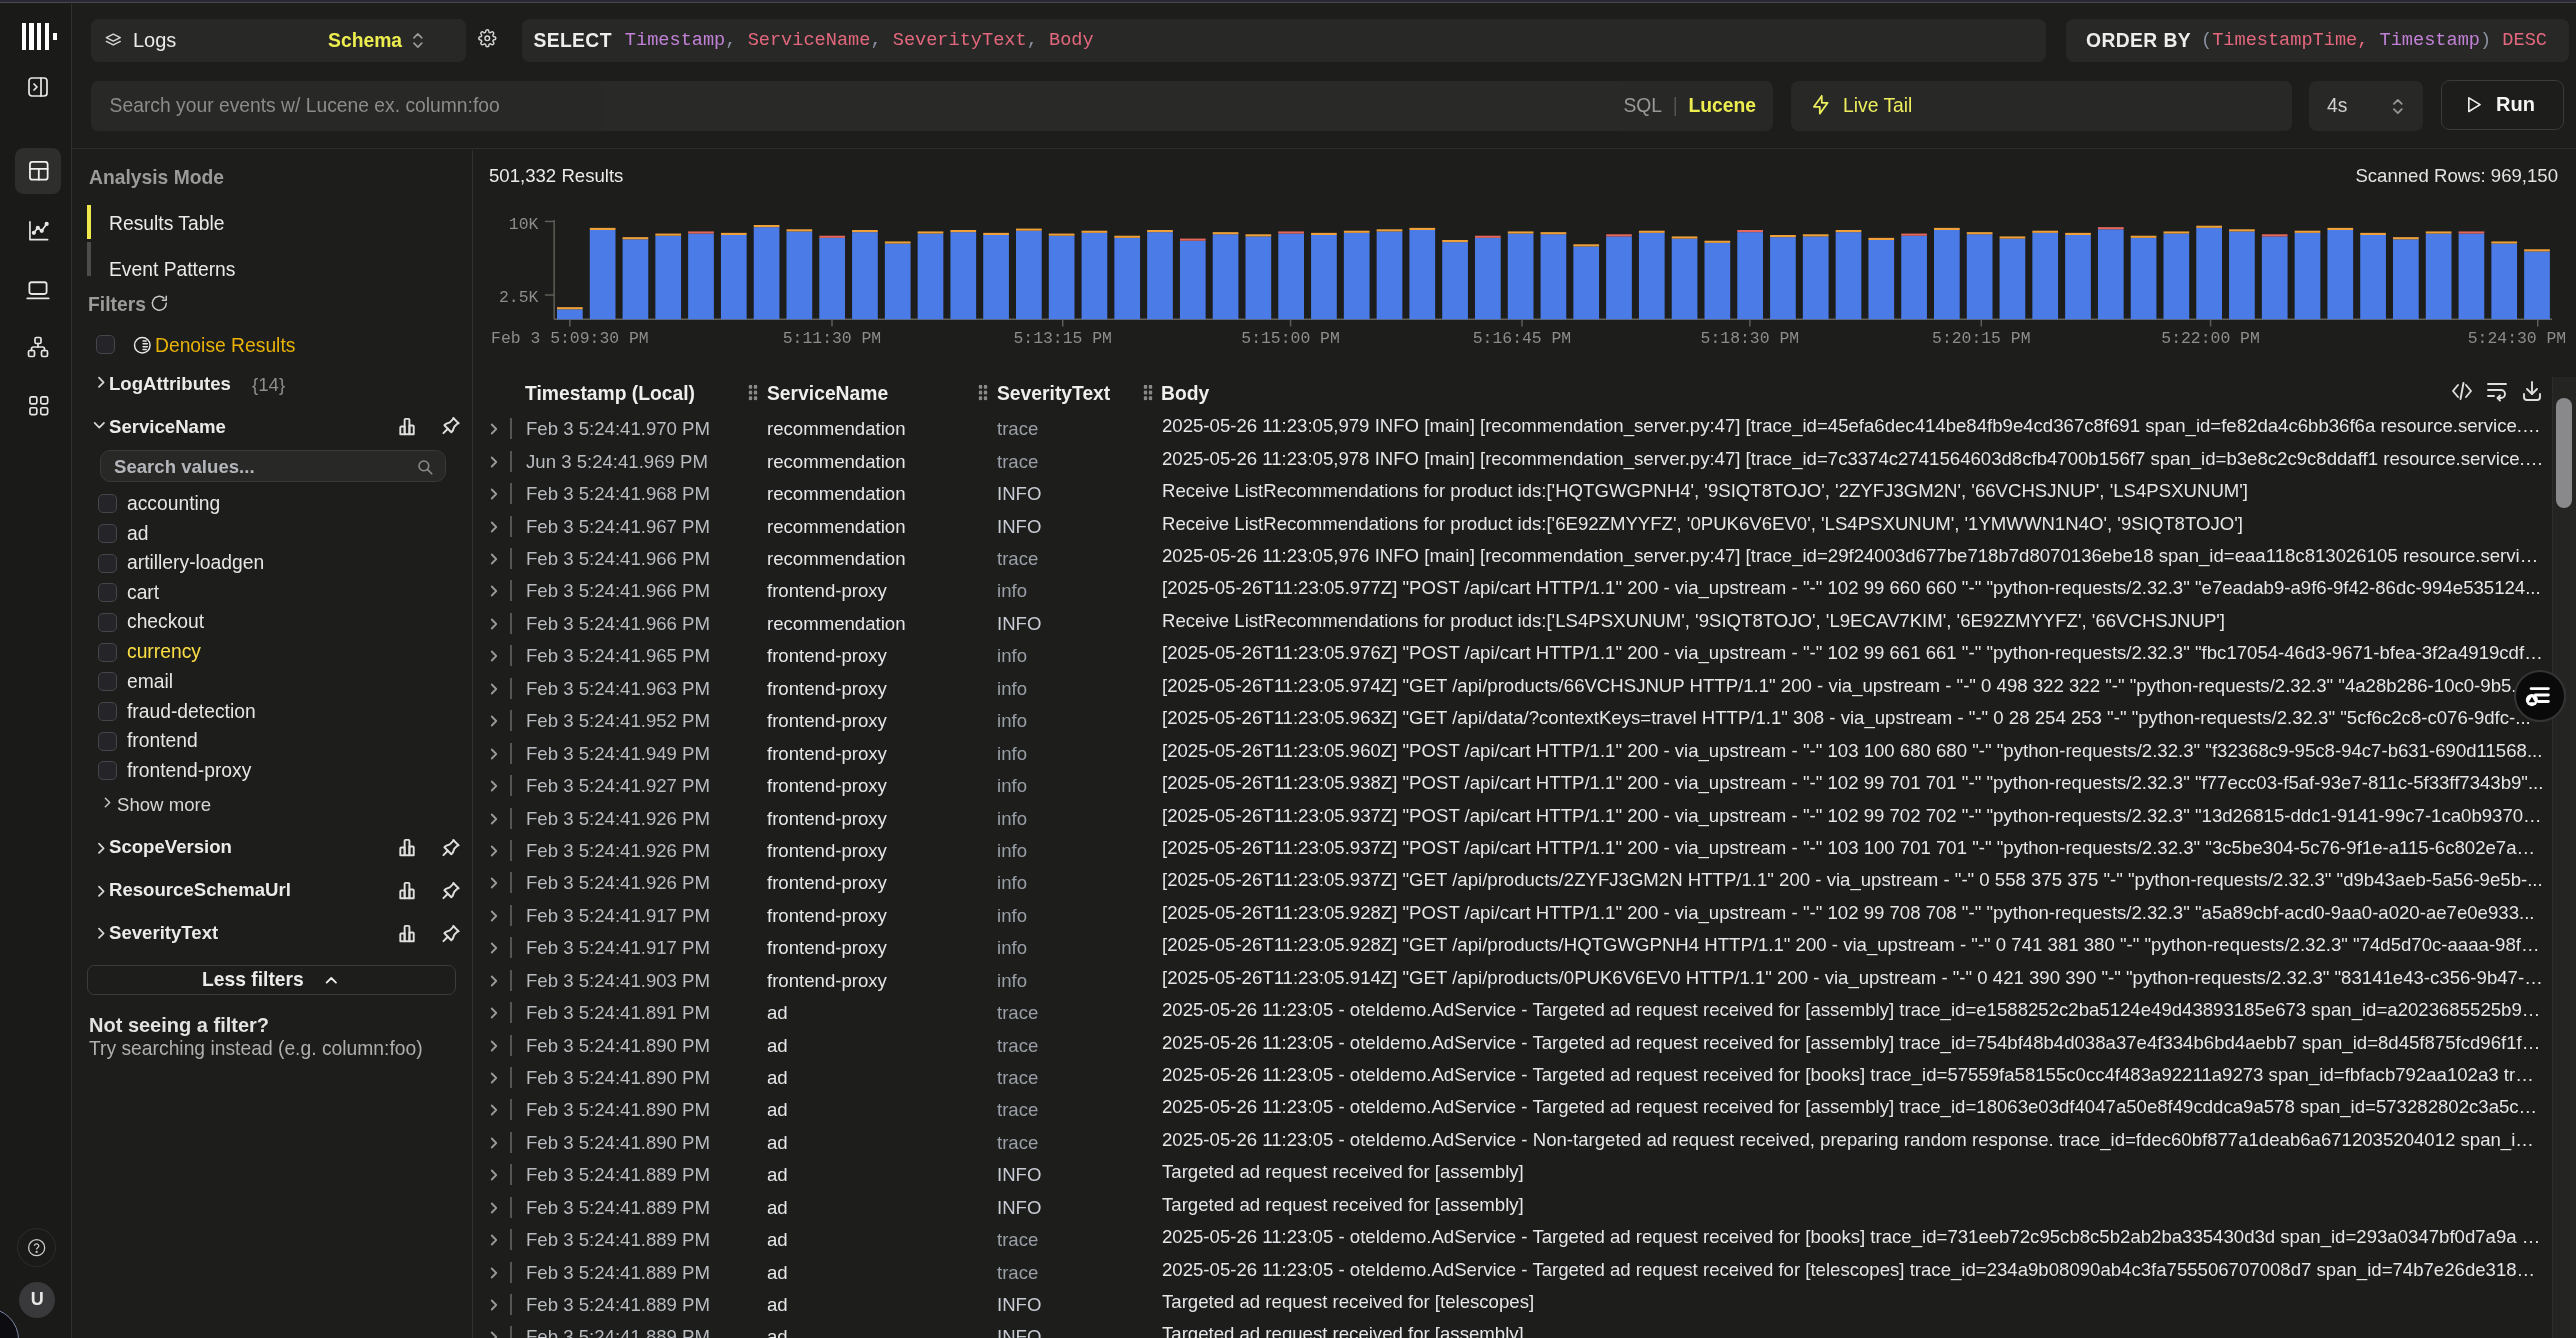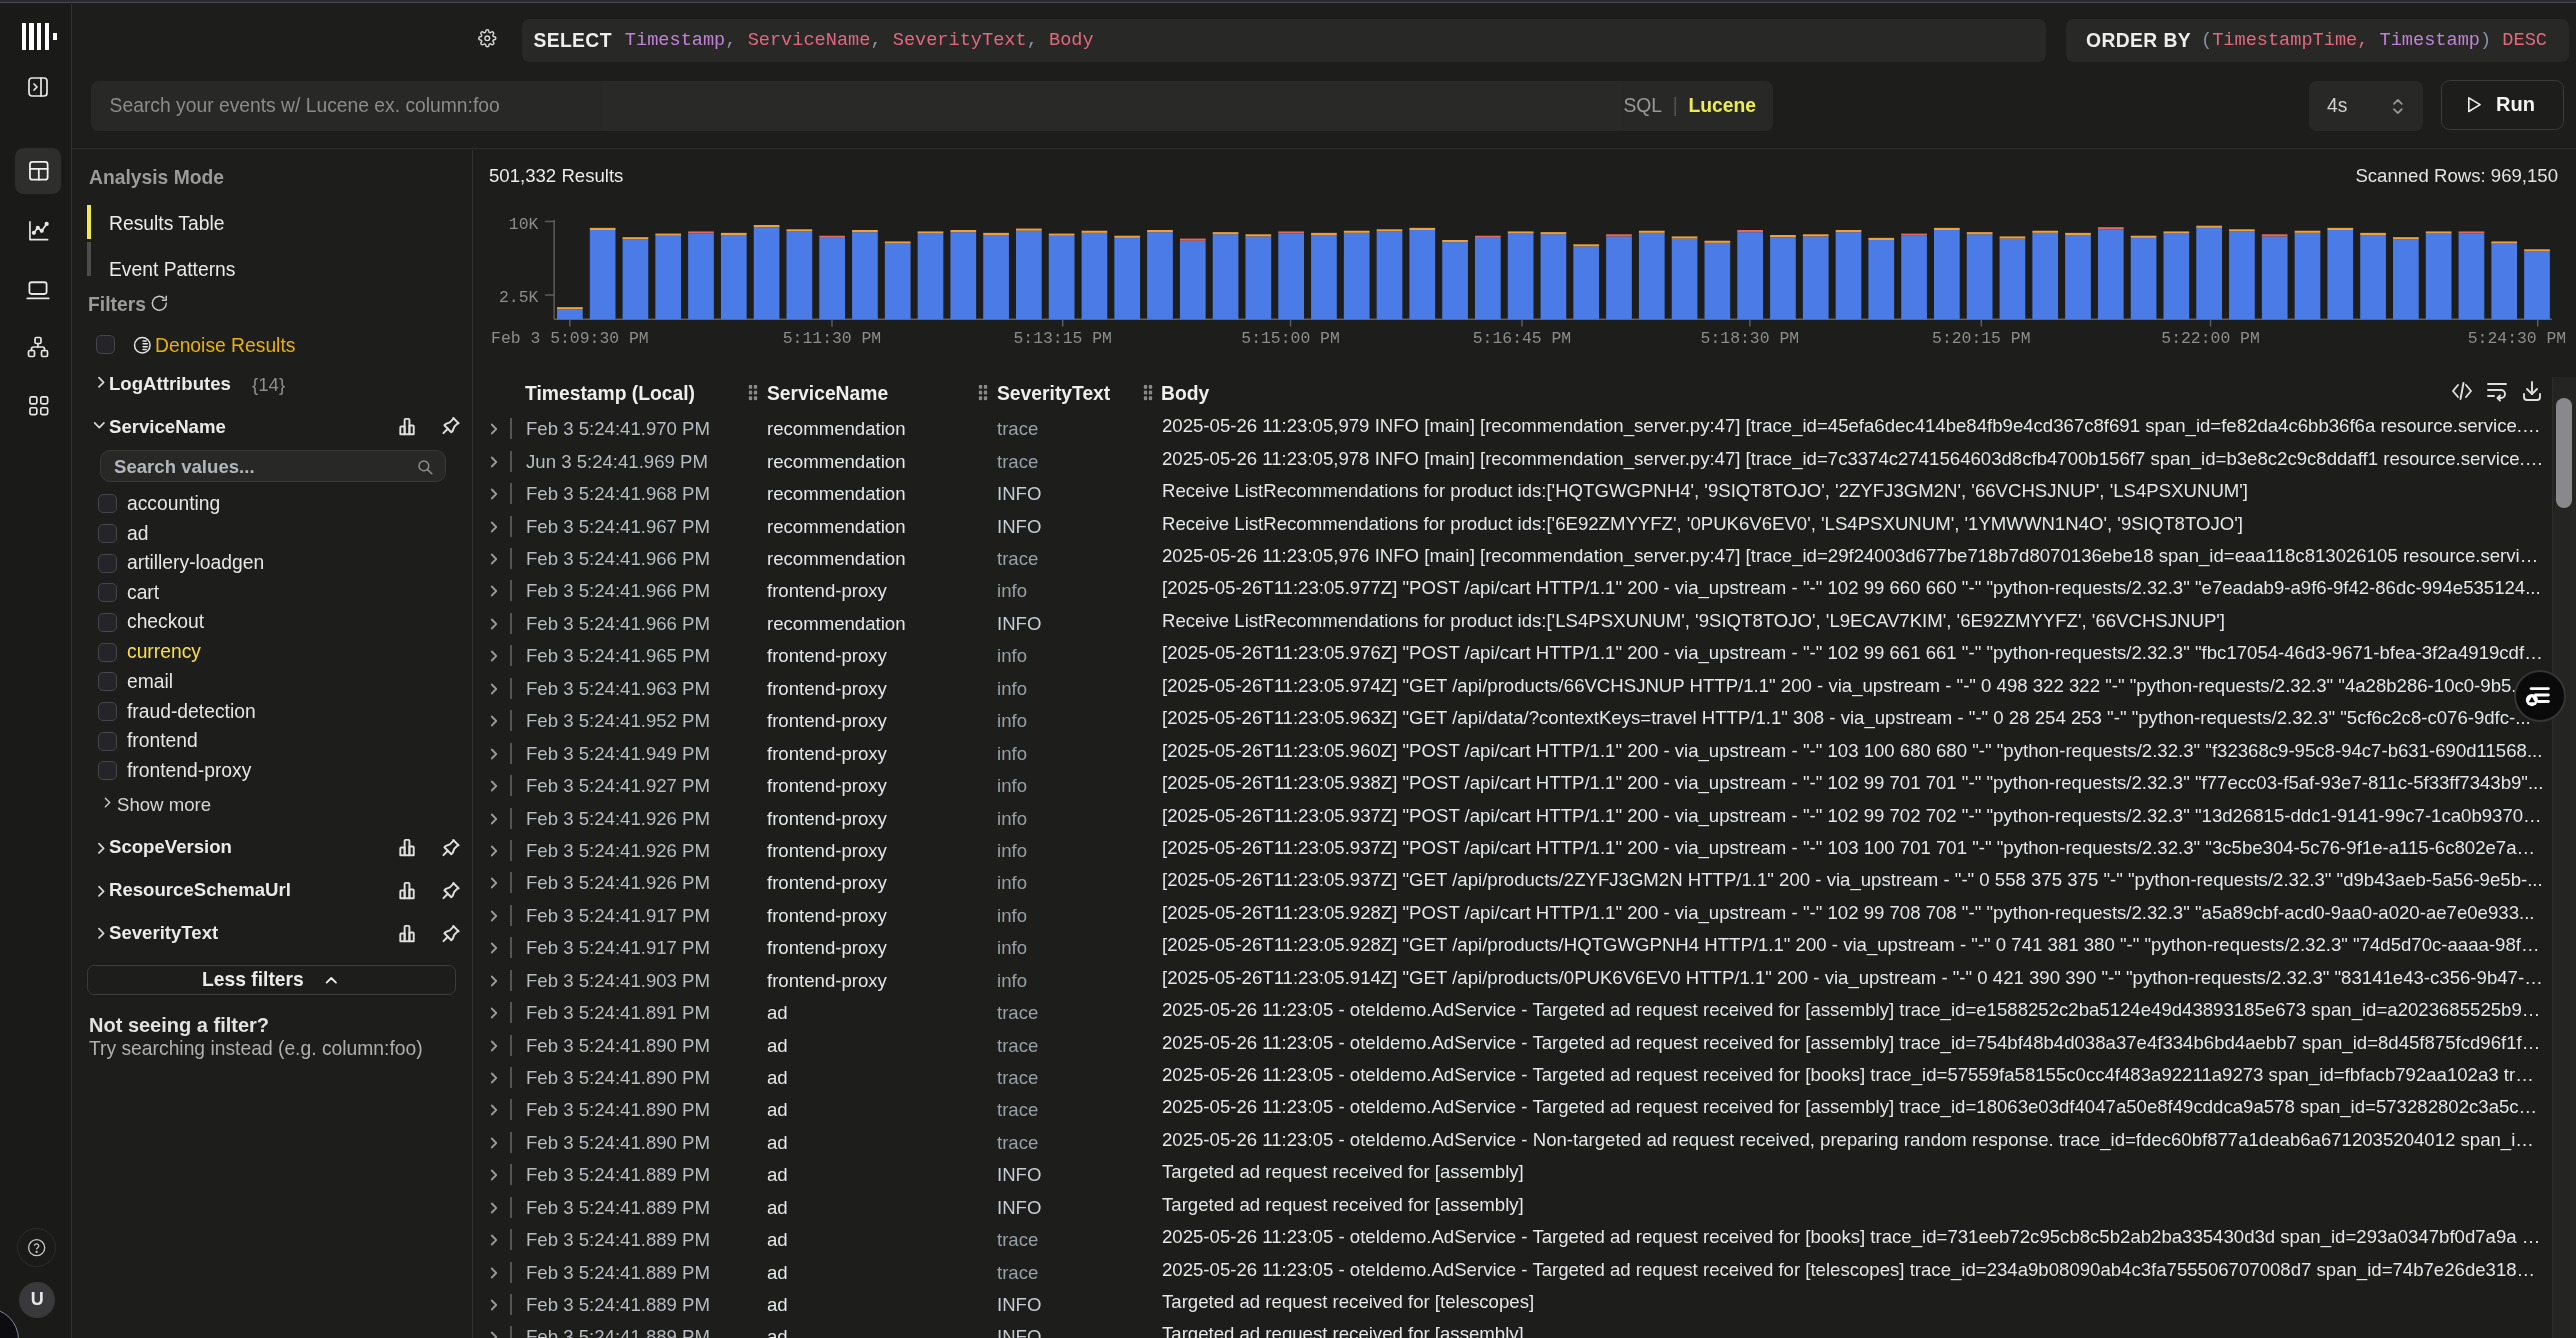--- a/index.html
+++ b/index.html
@@ -81,20 +81,32 @@
         <circle cx="12" cy="17.3" r="0.6" fill="#cececc"></circle>
     </svg>
 
     <div class="abs" style="left:-43px;top:1304px;width:62px;height:86px;border-radius:0 31.5px 0 0;border:1.4px solid #7d87a8;background:#0e0e12;"></div>
 
     <div class="abs" style="left:19.3px;top:1278px;width:36px;height:36px;border-radius:50%;background:#3a3a3d;color:#e8e8e6;font-size:18px;font-weight:bold;display:flex;align-items:center;justify-content:center;">U</div>
   </div>
 
   <div class="abs" id="header" style="left:72px;top:3.6px;width:2504px;height:145px;border-bottom:1.4px solid #2e2e2c;"></div>
 
+  <div class="pill" style="left:91px;top:19.3px;width:375px;height:43px;">
+    <svg class="abs" style="left:13px;top:12px;" width="18.6" height="18.6" viewBox="0 0 24 24" fill="none" stroke="#d6d6d4" stroke-width="1.9" stroke-linecap="round" stroke-linejoin="round">
+      <path d="M12 4l9 4.5-9 4.5-9-4.5z"></path>
+        <path d="M3 13.5l9 4.5 9-4.5"></path>
+    </svg>
+    <div class="abs" style="left:42px;top:0;height:43px;display:flex;align-items:center;font-size:20px;color:#ececea;">Logs</div>
+    <div class="abs" style="right:64px;top:0;height:43px;display:flex;align-items:center;font-size:19.3px;font-weight:bold;color:#efef52;">Schema</div>
+    <svg class="abs" style="right:40px;top:13px;" width="15.7" height="17" viewBox="0 0 24 26" fill="none" stroke="#9a9a98" stroke-width="2.6" stroke-linecap="round" stroke-linejoin="round">
+      <path d="M6 9l6-6 6 6"></path>
+        <path d="M6 17l6 6 6-6"></path>
+    </svg>
+  </div>
 
   <svg class="abs" style="left:478px;top:29px;" width="18.6" height="18.6" viewBox="0 0 24 24" fill="none" stroke="#d6d6d4" stroke-width="1.9" stroke-linecap="round" stroke-linejoin="round">
     <circle cx="12" cy="12" r="3"></circle>
     <path d="M19.4 15a1.65 1.65 0 0 0 .33 1.82l.06.06a2 2 0 1 1-2.83 2.83l-.06-.06a1.65 1.65 0 0 0-1.82-.33 1.65 1.65 0 0 0-1 1.51V21a2 2 0 1 1-4 0v-.09A1.65 1.65 0 0 0 9 19.4a1.65 1.65 0 0 0-1.82.33l-.06.06a2 2 0 1 1-2.83-2.83l.06-.06a1.65 1.65 0 0 0 .33-1.82 1.65 1.65 0 0 0-1.51-1H3a2 2 0 1 1 0-4h.09A1.65 1.65 0 0 0 4.6 9a1.65 1.65 0 0 0-.33-1.82l-.06-.06a2 2 0 1 1 2.83-2.83l.06.06a1.65 1.65 0 0 0 1.82.33H9a1.65 1.65 0 0 0 1-1.51V3a2 2 0 1 1 4 0v.09a1.65 1.65 0 0 0 1 1.51 1.65 1.65 0 0 0 1.82-.33l.06-.06a2 2 0 1 1 2.83 2.83l-.06.06a1.65 1.65 0 0 0-.33 1.82V9a1.65 1.65 0 0 0 1.51 1H21a2 2 0 1 1 0 4h-.09a1.65 1.65 0 0 0-1.51 1z"></path>
   </svg>
 
   <div class="pill" style="left:522px;top:19.3px;width:1524px;height:43px;display:flex;align-items:center;">
     <span style="margin-left:11.4px;font-size:19.3px;font-weight:bold;color:#f0f0ee;letter-spacing:0.4px;">SELECT</span>
     <span class="mono" style="margin-left:13px;font-size:18.6px;color:#c383d9;white-space:nowrap;">Timestamp<span style="color:#8b93a3;">,</span> <span style="color:#e5697f;">ServiceName</span><span style="color:#8b93a3;">,</span> <span style="color:#e5697f;">SeverityText</span><span style="color:#8b93a3;">,</span> <span style="color:#e5697f;">Body</span></span>
   </div>
@@ -102,20 +114,26 @@
   <div class="pill" style="left:2066px;top:19.3px;width:503px;height:43px;display:flex;align-items:center;">
     <span style="margin-left:20px;font-size:19.3px;font-weight:bold;color:#f0f0ee;letter-spacing:0.4px;">ORDER BY</span>
     <span class="mono" style="margin-left:10px;font-size:18.6px;color:#8b93a3;white-space:nowrap;">(<span style="color:#e5697f;">TimestampTime,</span> <span style="color:#c383d9;">Timestamp</span>) <span style="color:#e5697f;">DESC</span></span>
   </div>
 
   <div class="pill" style="left:91px;top:81px;width:1682px;height:50px;display:flex;align-items:center;">
     <span style="margin-left:18.6px;font-size:19.3px;color:#8d8d8b;">Search your events w/ Lucene ex. column:foo</span>
     <span style="position:absolute;right:17px;font-size:19.3px;color:#9a9a98;">SQL&nbsp;&nbsp;<span style="color:#55555a;">|</span>&nbsp;&nbsp;<span style="color:#efef52;font-weight:bold;">Lucene</span></span>
   </div>
 
+  <div class="pill" style="left:1791px;top:81px;width:501px;height:50px;display:flex;align-items:center;">
+    <svg class="abs" style="left:18px;top:12px;" width="23.6" height="23.6" viewBox="0 0 24 24" fill="none" stroke="#eff060" stroke-width="1.8" stroke-linecap="round" stroke-linejoin="round">
+      <path d="M13 3v7h6l-8 11v-7H5l8-11"></path>
+    </svg>
+    <span style="margin-left:52px;font-size:19.3px;color:#eff060;">Live Tail</span>
+  </div>
 
   <div class="pill" style="left:2309px;top:81px;width:114px;height:50px;display:flex;align-items:center;">
     <span style="margin-left:18px;font-size:19.3px;color:#d2d2d0;">4s</span>
     <svg class="abs" style="right:17px;top:16.5px;" width="15.7" height="17" viewBox="0 0 24 26" fill="none" stroke="#9a9a98" stroke-width="2.6" stroke-linecap="round" stroke-linejoin="round">
       <path d="M6 9l6-6 6 6"></path>
         <path d="M6 17l6 6 6-6"></path>
     </svg>
   </div>
 
   <div class="abs" style="left:2441px;top:80px;width:123px;height:50px;border:1.4px solid #3c3c3a;border-radius:8.6px;">

